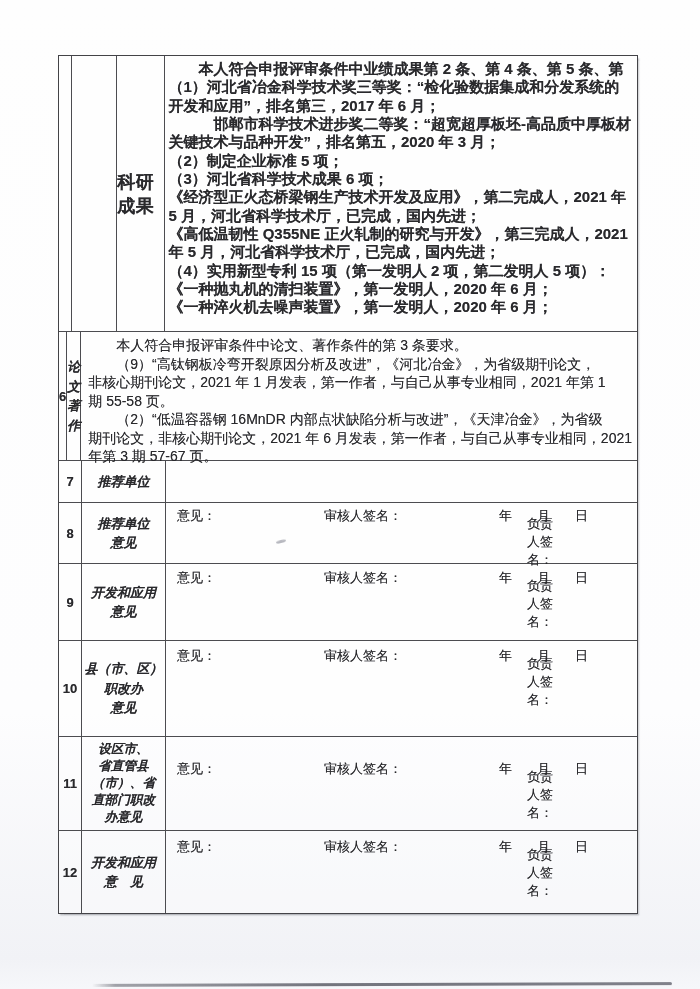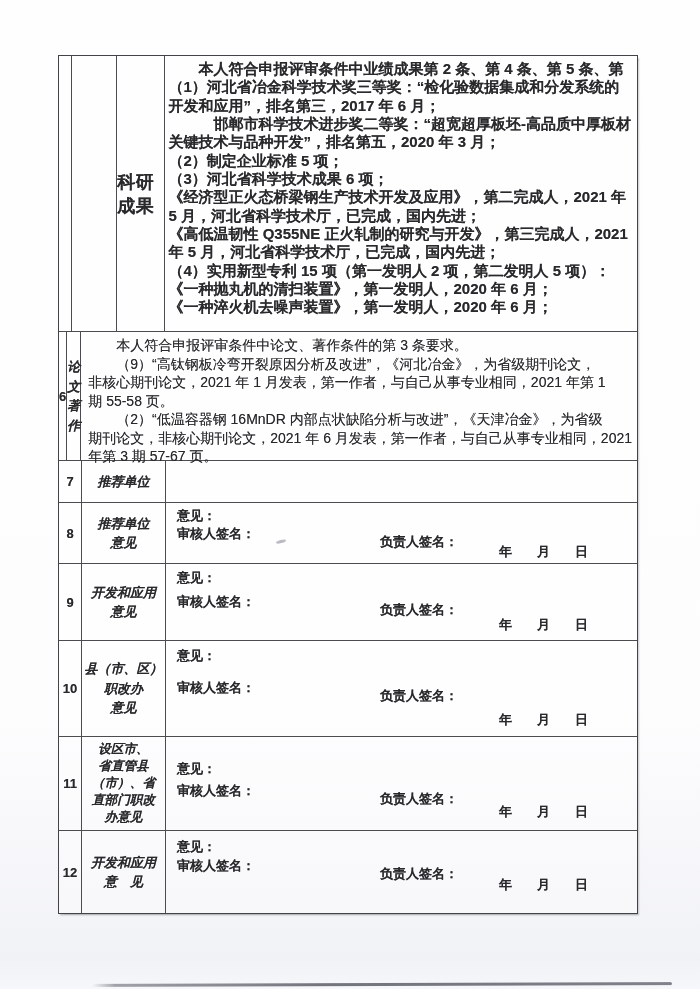--- a/index.html
+++ b/index.html
@@ -44,22 +44,22 @@
         font-size:13px;font-weight:700;line-height:19.5px;text-align:center;font-style:italic;}
   .r11 .c-label{line-height:17px;font-size:12.6px;text-align:right;}
   .c-content{flex:1;position:relative;}
 
   
   .contentA{padding:4px 6px 0 4px;font-size:15px;line-height:18.35px;font-weight:600;}
   .content6{padding:4px 5px 0 7px;font-size:14px;line-height:18.55px;font-weight:400;}
   .tline{white-space:pre;}
 
   
-  .opcontent{display:flex;flex-direction:column;justify-content:space-between;
-        font-size:13px;font-weight:700;}
+  .opcontent{display:flex;justify-content:space-between;
+        font-size:13px;font-weight:400;}
   .op-line{padding-left:11px;}
   .sig-row{position:relative;padding-left:11px;}
   .sig2{position:absolute;left:214px;top:8px;}
   .date-row{display:flex;gap:25px;justify-content:flex-end;padding-right:49px;}
   .r8 .opcontent{padding-top:4px;padding-bottom:3px;}
   .r9 .opcontent{padding-top:5px;padding-bottom:6px;}
   .r10 .opcontent{padding-top:6px;padding-bottom:7px;}
   .r11 .opcontent{padding-top:23px;padding-bottom:9px;}
   .r12 .opcontent{padding-top:7px;padding-bottom:19px;}
 

